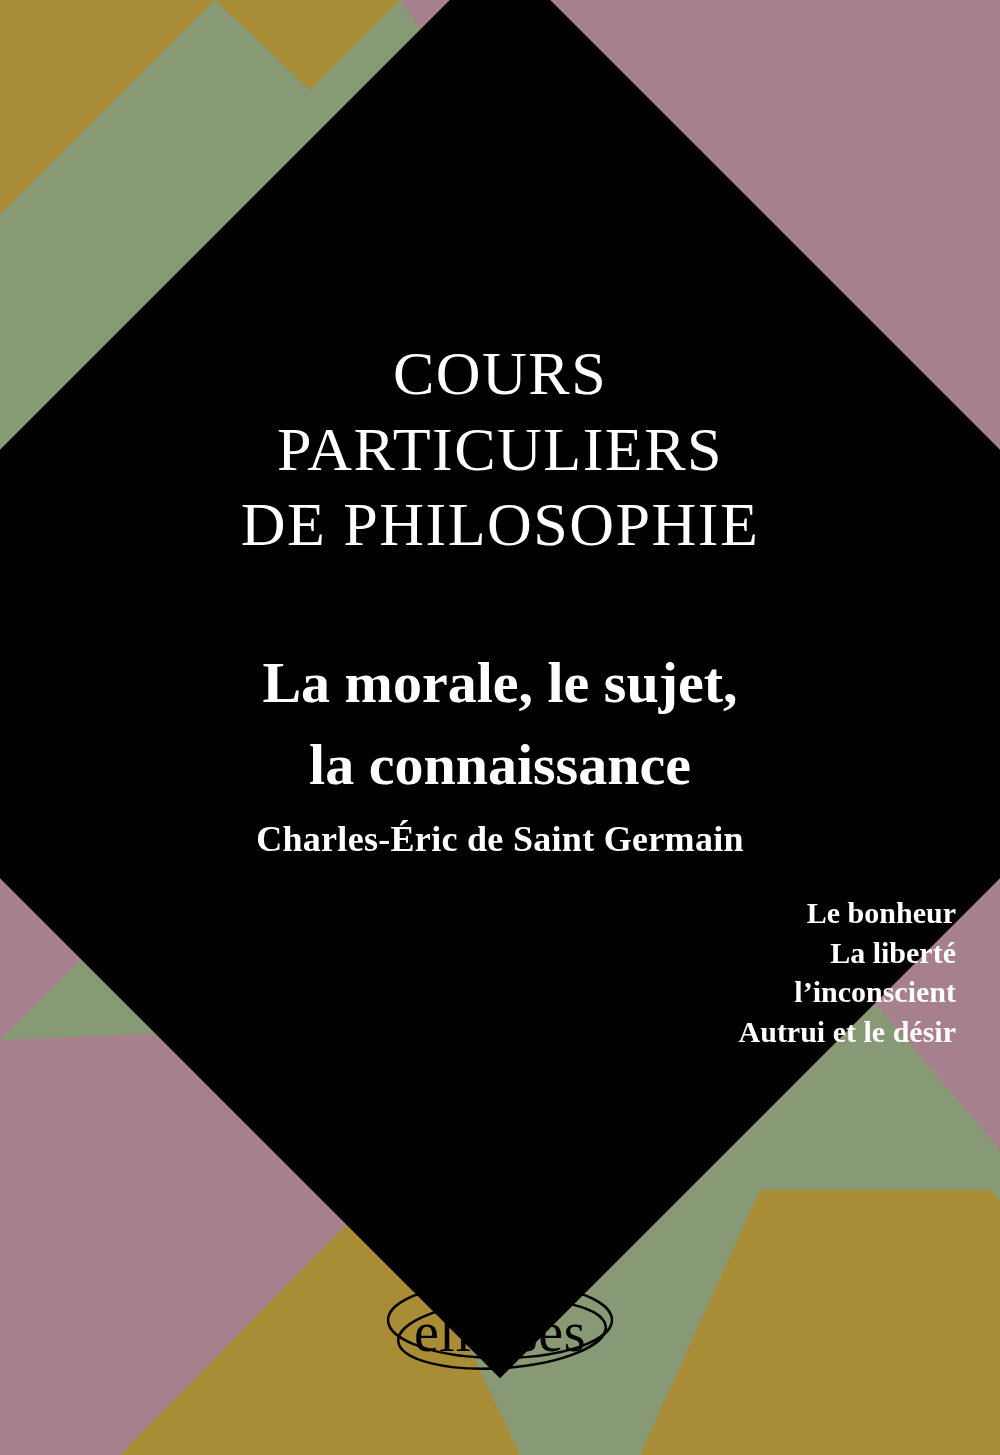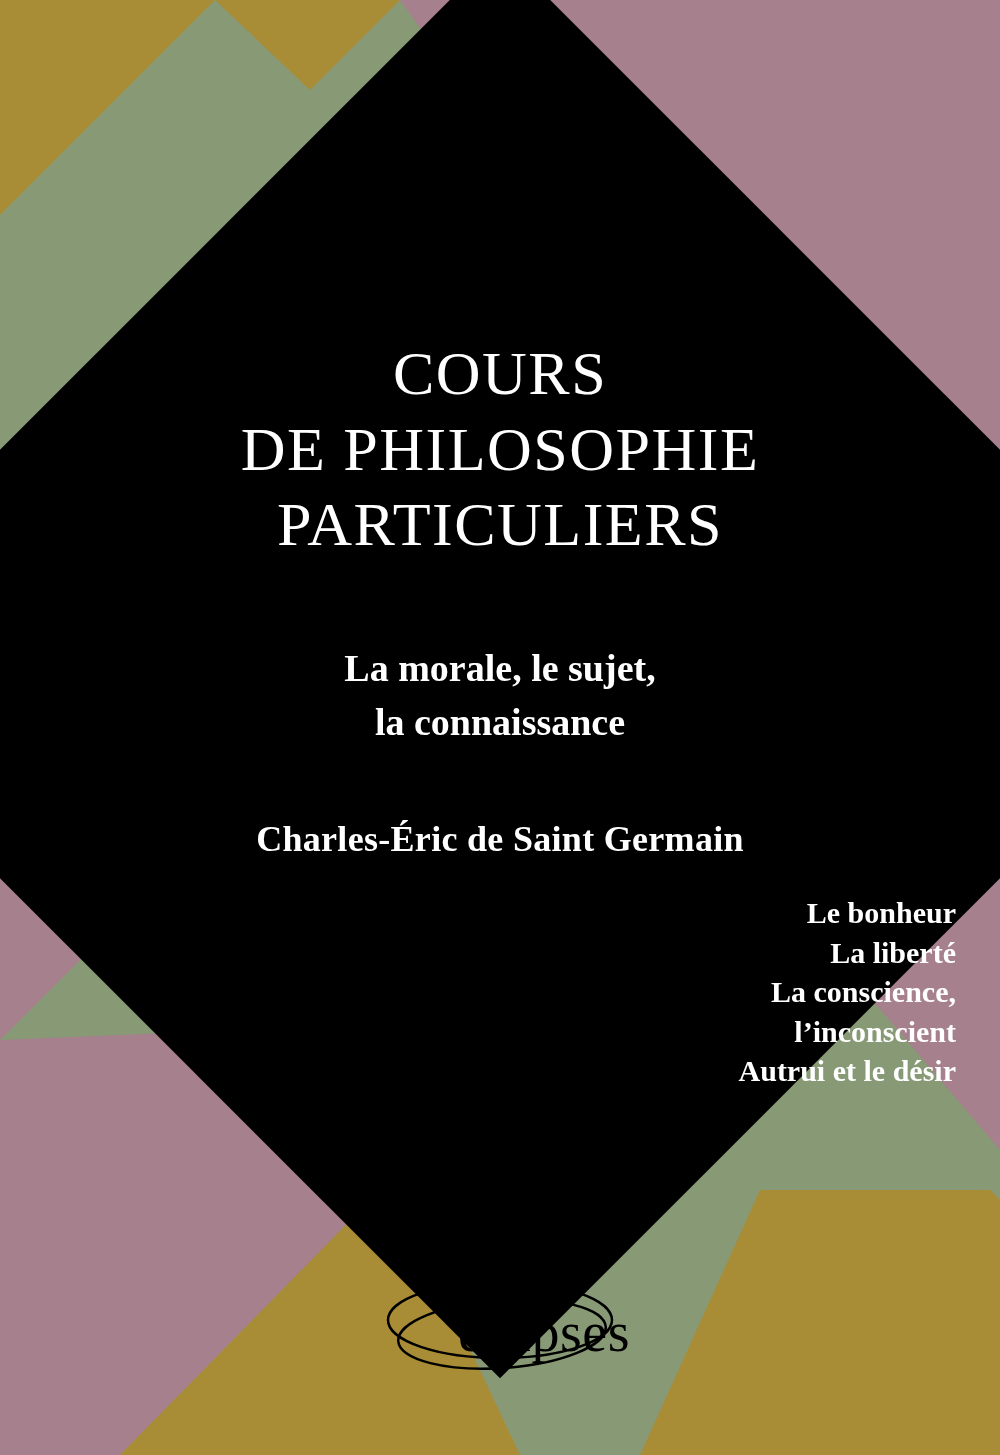--- a/index.html
+++ b/index.html
@@ -62,21 +62,21 @@
 
   .subtitle-block {
     position: absolute;
     left: 0;
     right: 0;
     top: 642px;
     text-align: center;
     color: #ffffff;
   }
   .subtitle-line {
-    font-size: 38px;
+    font-size: 58px;
     line-height: 1.42;
     font-weight: bold;
     margin: 0;
     font-style: normal;
   }
 
   .author {
     position: absolute;
     left: 0;
     right: 0;
@@ -110,21 +110,21 @@
     top: 1262px;
     width: 260px;
     height: 130px;
   }
   .logo svg { display: block; }
   .logo-text {
     position: absolute;
     left: 0;
     right: 0;
     top: 38px;
-    text-align: right;
+    text-align: center;
     font-size: 56px;
     letter-spacing: 0.5px;
     color: #000000;
     font-family: "Liberation Serif", serif;
   }
 </style>
 </head>
 <body>
 
 <div id="cover">
@@ -150,35 +150,34 @@
     <polygon points="760,1190 1000,1190 1000,1455 640,1455" fill="#a98c36"></polygon>
     <polygon points="1000,1150 1000,1200 975,1175" fill="#879a75"></polygon>
   </svg>
 
   <div class="diamond"></div>
 
   <div class="content">
 
     <div class="title-block">
       <p class="title-line">COURS</p>
+      <p class="title-line">PARTICULIERS</p>
       <p class="title-line">DE PHILOSOPHIE</p>
-      <p class="title-line">PARTICULIERS</p>
     </div>
 
     <div class="subtitle-block">
       <p class="subtitle-line">La morale, le sujet,</p>
       <p class="subtitle-line">la connaissance</p>
     </div>
 
     <div class="author">Charles-Éric de Saint Germain</div>
 
     <div class="topics">
       <div>Le bonheur</div>
       <div>La liberté</div>
-      <div>La conscience,</div>
       <div>l’inconscient</div>
       <div>Autrui et le désir</div>
     </div>
 
     <div class="logo">
       <svg viewBox="0 0 260 130" width="260" height="130">
         <ellipse cx="130" cy="58" rx="112" ry="38" fill="none" stroke="#000000" stroke-width="2.5"></ellipse>
         <ellipse cx="132" cy="72" rx="104" ry="34" fill="none" stroke="#000000" stroke-width="2.5" transform="rotate(-4 132 72)"></ellipse>
       </svg>
       <div class="logo-text">ellipses</div>

